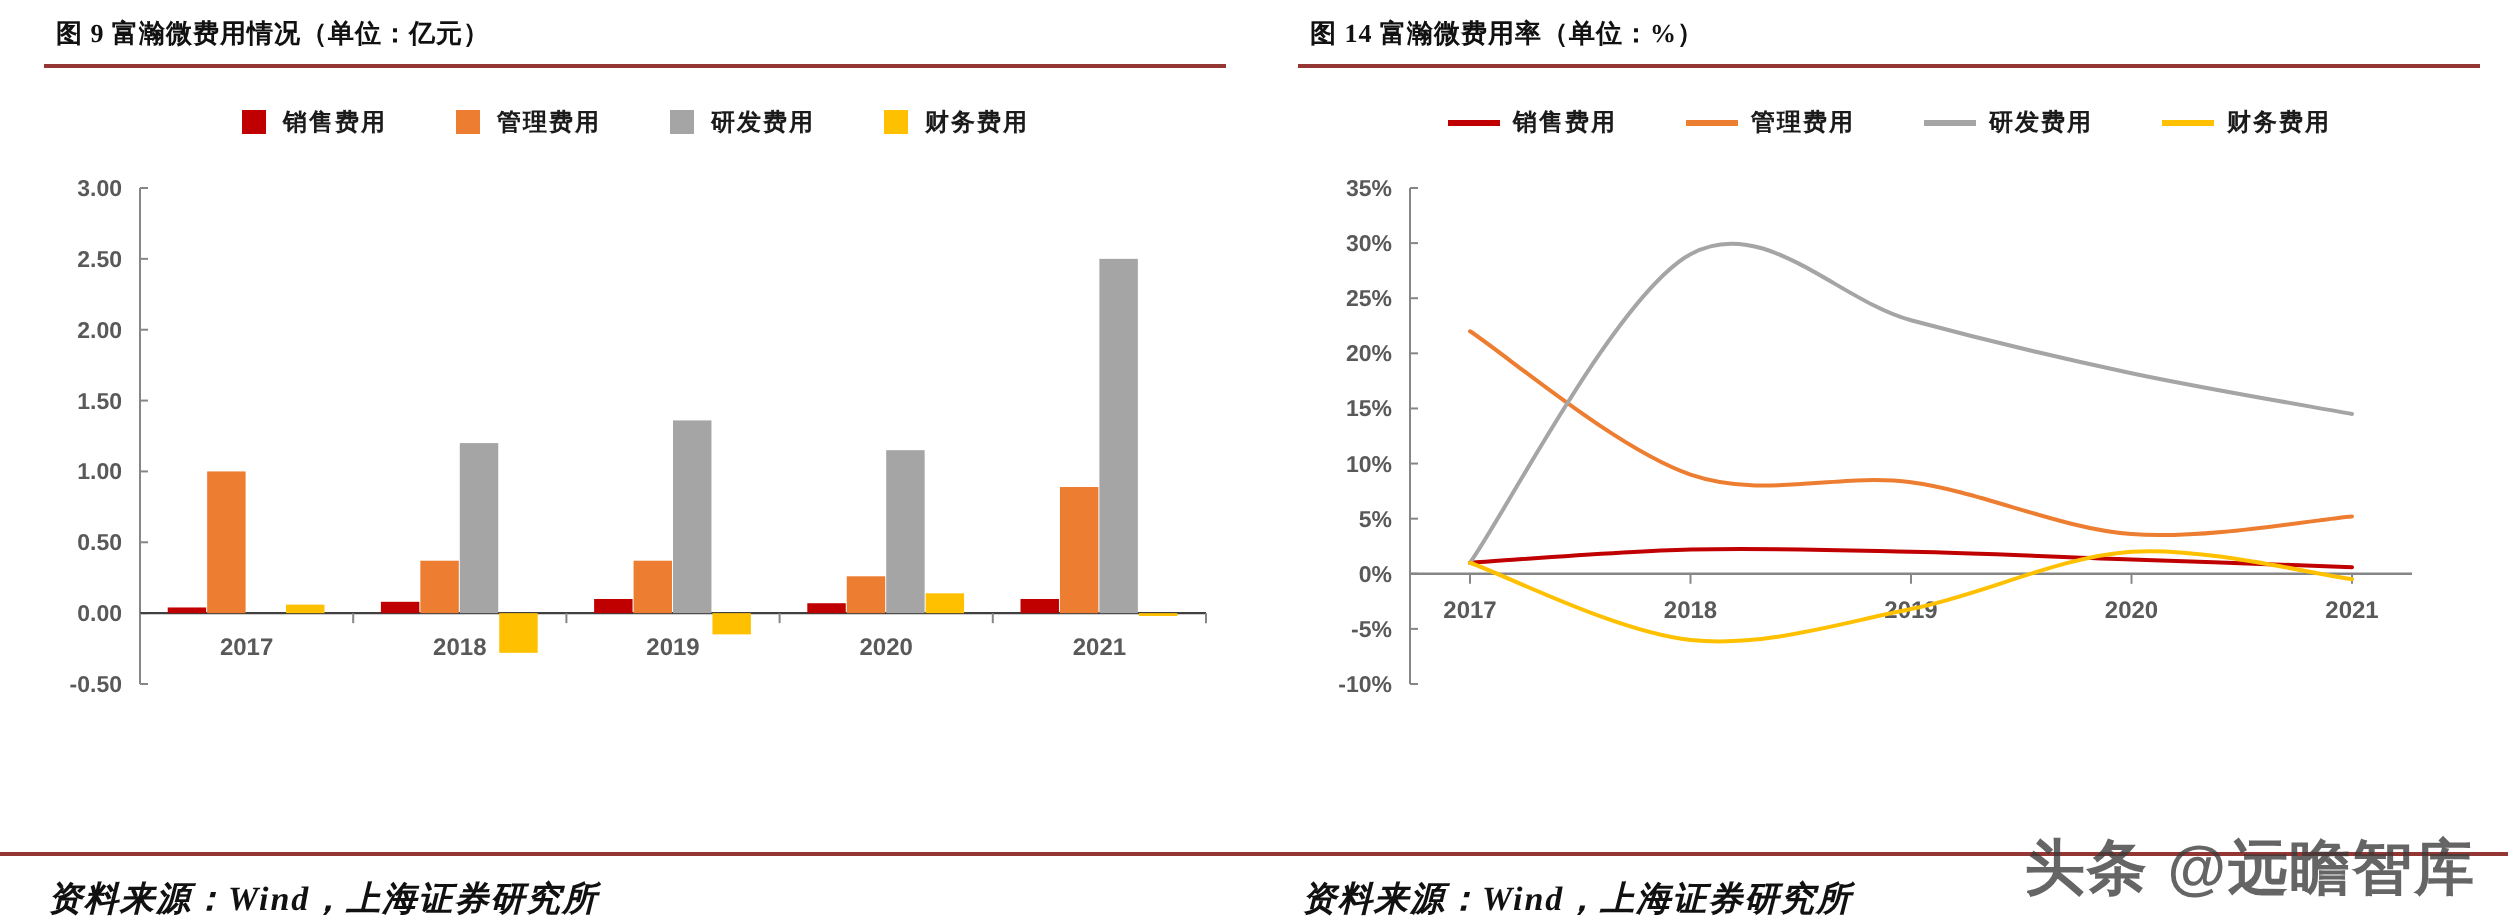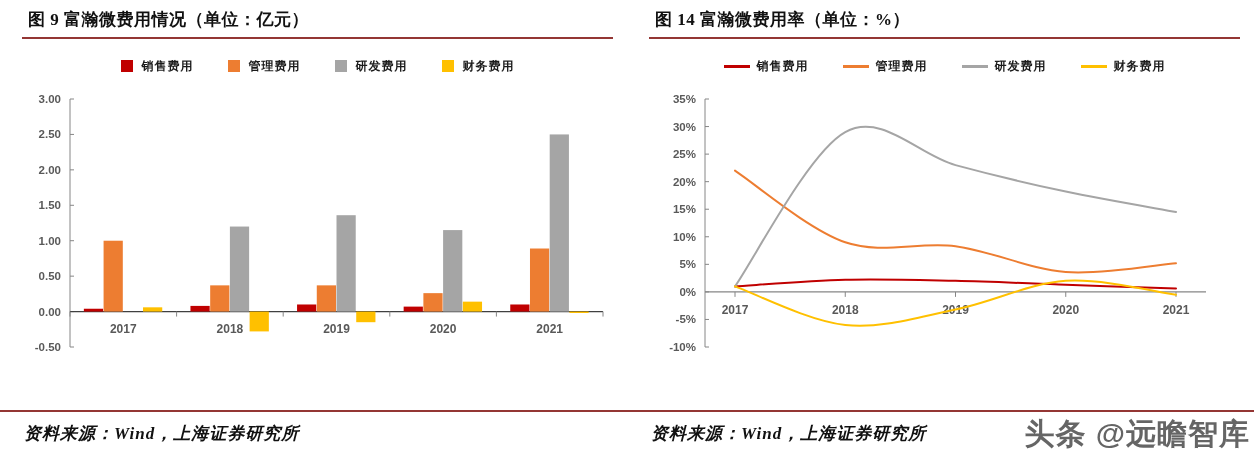--- a/index.html
+++ b/index.html
@@ -1,38 +1,38 @@
 <!DOCTYPE html>
 <html><head>
 <meta charset="utf-8">
 <style>
   html,body{margin:0;padding:0;background:#ffffff;}
   body{width:1254px;height:461px;font-family:"Liberation Sans",sans-serif;overflow:hidden;}
   .page{position:relative;width:1254px;height:461px;display:flex;}
   .panel{position:relative;width:627px;height:461px;box-sizing:border-box;}
   .panel.left{padding:0 14px 0 22px;}
   .panel.right{padding:0 14px 0 22px;}
-  .fig-title{font-family:"Liberation Serif",serif;font-weight:bold;font-size:17px;color:#111;
+  .fig-title{font-family:"Liberation Serif",serif;font-weight:bold;font-size:13px;color:#111;
              letter-spacing:.5px;padding-top:8px;padding-left:6px;white-space:nowrap;}
   .rule{height:2px;background:#943634;margin-top:6px;}
   .rule.bottom{margin:0;}
   .legend{display:flex;align-items:center;justify-content:center;gap:0;margin-top:16px;height:22px;}
   .legend .li{display:flex;align-items:center;margin:0 17px;}
   .legend .swatch{width:12px;height:12px;margin-right:9px;flex:none;}
   .legend .lineswatch{width:26px;height:3px;margin-right:7px;flex:none;}
   .legend .ltext{font-family:"Liberation Serif",serif;font-size:12px;font-weight:bold;color:#1b1b1b;
                  letter-spacing:1px;white-space:nowrap;}
   .plotwrap{position:relative;margin-top:16px;font-weight:bold;}
   svg{display:block;}
   .tick{font-family:"Liberation Sans",sans-serif;font-size:11.5px;fill:#595959;}
   .xtick{font-family:"Liberation Sans",sans-serif;font-size:12px;fill:#595959;}
-  .source{position:absolute;left:0;right:0;bottom:16px;}
+  .source{position:absolute;left:0;right:0;bottom:0;}
   .source .stext{font-family:"Liberation Serif",serif;font-style:italic;font-weight:bold;font-size:17px;
                  color:#111;padding:10px 0 0 24px;letter-spacing:1px;white-space:nowrap;}
-  .watermark{position:absolute;right:4px;bottom:6px;font-family:"Liberation Sans",sans-serif;
+  .watermark{position:absolute;right:16px;bottom:6px;font-family:"Liberation Sans",sans-serif;
              font-size:30px;font-weight:bold;color:#3a3a3a;opacity:.78;white-space:nowrap;
              letter-spacing:1px;pointer-events:none;}
 </style>
 </head>
 <body>
 
 <div class="page">
 
   <div class="panel left">
     <div class="fig-title">图 9 富瀚微费用情况（单位：亿元）</div>

